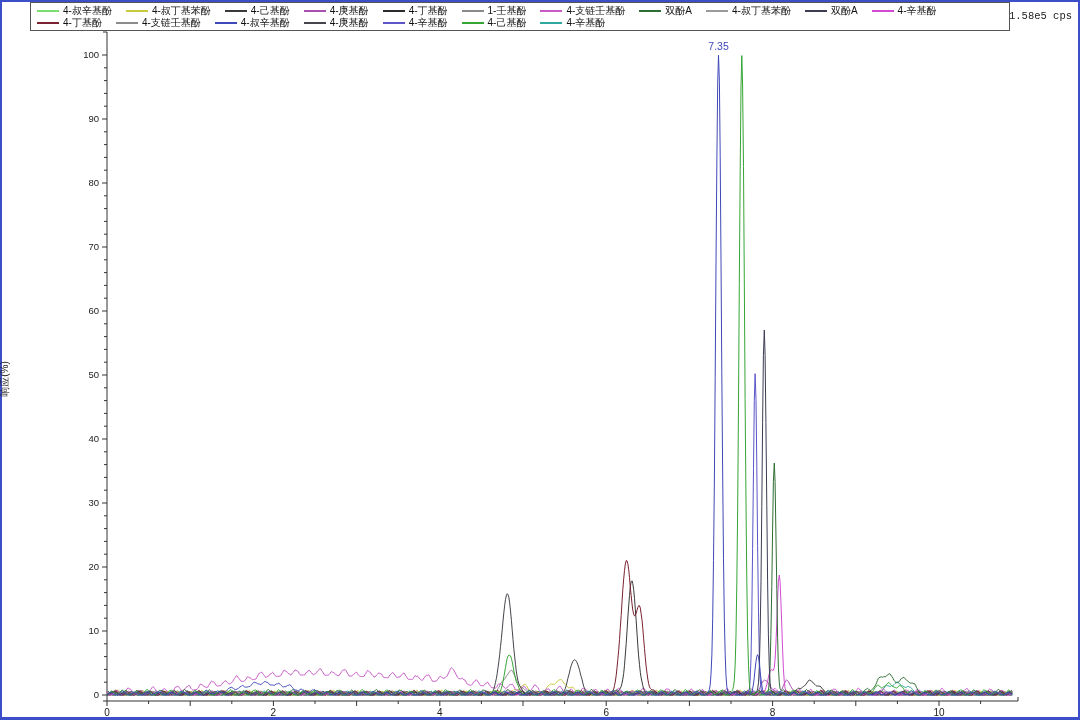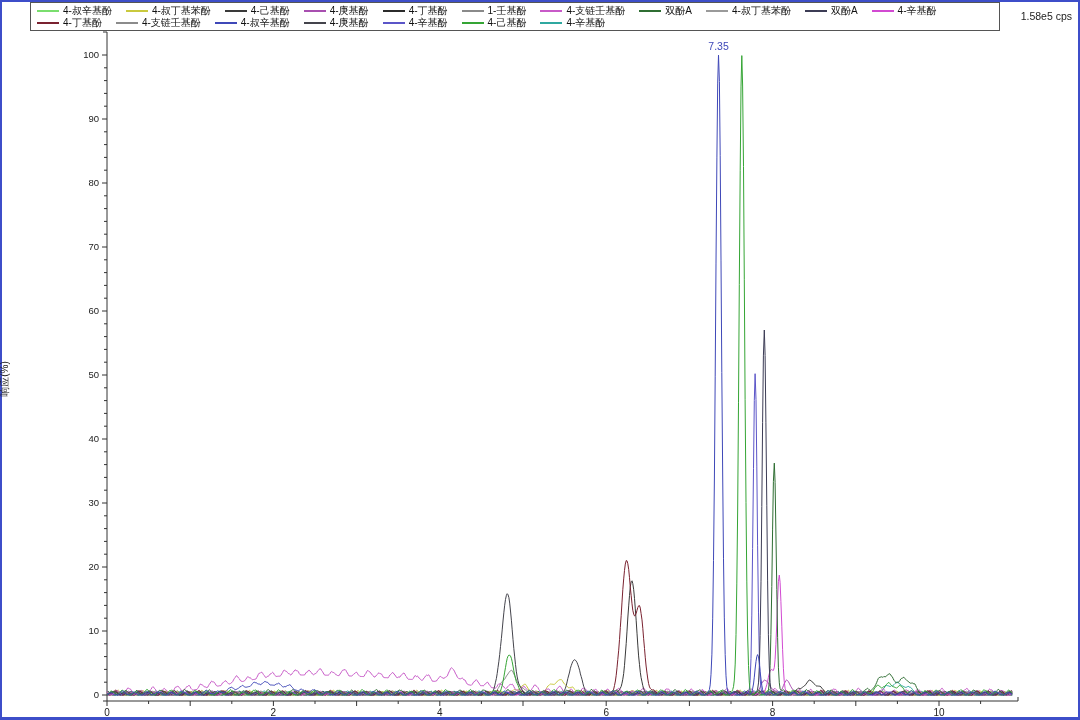--- a/index.html
+++ b/index.html
@@ -1,25 +1,25 @@
 <!DOCTYPE html>
 <html><head>
 <meta charset="utf-8">
 <style>
   html,body{margin:0;padding:0;background:#fff;}
   .screen{position:relative;width:1080px;height:720px;background:#ffffff;
           font-family:"Liberation Sans","DejaVu Sans",sans-serif;overflow:hidden;}
   .frame{position:absolute;inset:0;border:2px solid #3d4ec9;border-bottom-width:3px;pointer-events:none;}
   .legend{position:absolute;left:30px;top:2px;width:952px;background:#fff;
-          border:1px solid #555;padding:2px 10px 1px 6px;z-index:5;}
+          border:1px solid #555;padding:2px 20px 1px 6px;z-index:5;}
   .legend-row{display:flex;gap:14px;align-items:center;height:11px;margin-bottom:1px;}
   .legend-item{display:flex;align-items:center;gap:4px;flex:none;}
   .swatch{display:inline-block;width:22px;height:2px;flex:none;}
   .llabel{font-size:10px;line-height:11px;color:#111;white-space:nowrap;}
-  .cps{position:absolute;right:8px;top:10px;font-size:10.5px;color:#222;}
+  .cps{position:absolute;right:8px;top:10px;font-size:10.5px;color:#222;font-family:Liberation Mono, monospace;}
   #plot{position:absolute;left:0;top:0;}
   .ylabel{position:absolute;left:-30px;top:372px;width:70px;text-align:center;
           transform:rotate(-90deg);font-size:10px;color:#222;}
   .xtitle{position:absolute;left:1040px;top:718px;font-size:14px;color:#222;padding-left:36px;}
   .xunit{position:absolute;left:1047px;top:747px;font-size:10px;color:#222;padding-left:11px;}
 </style>
 </head>
 <body>
 
 <div class="screen">

